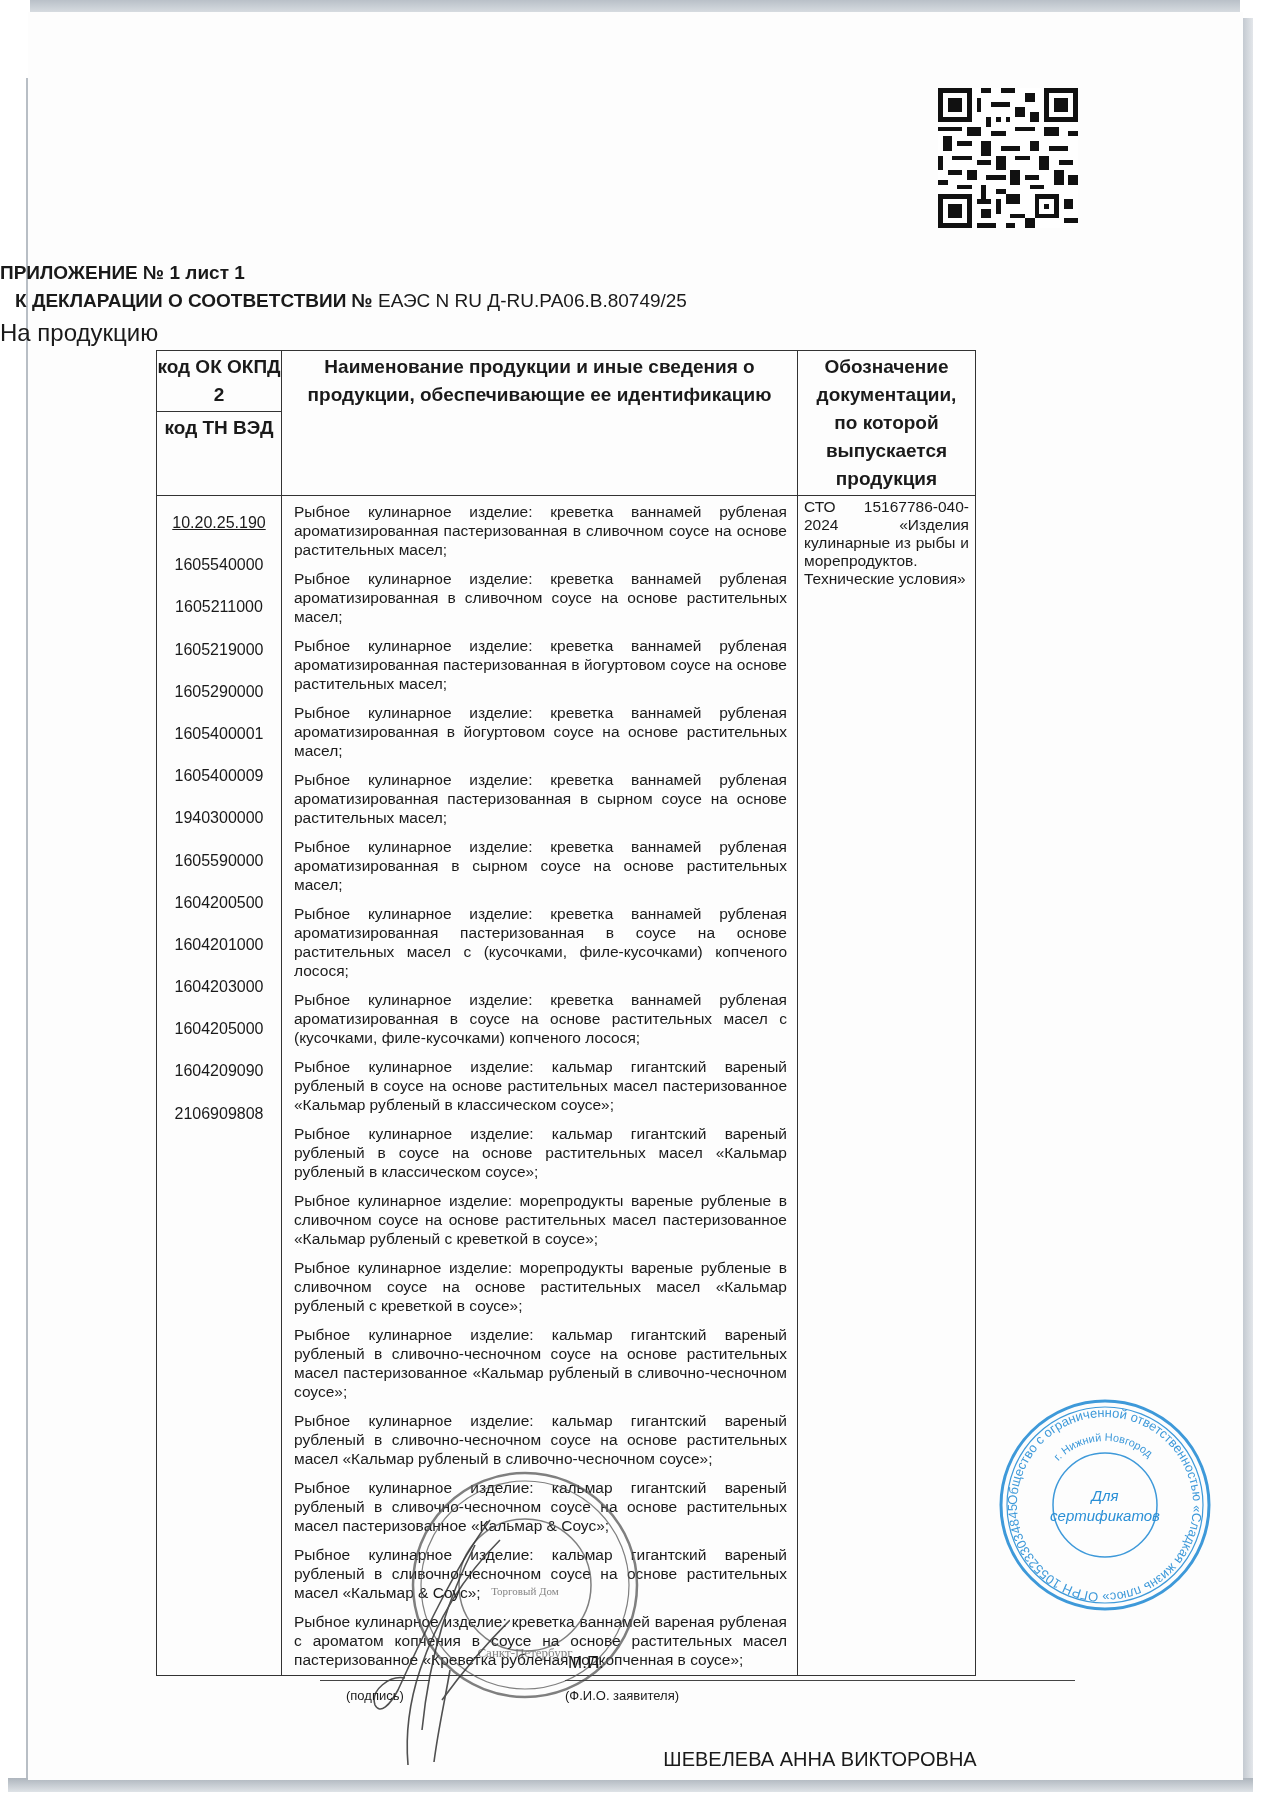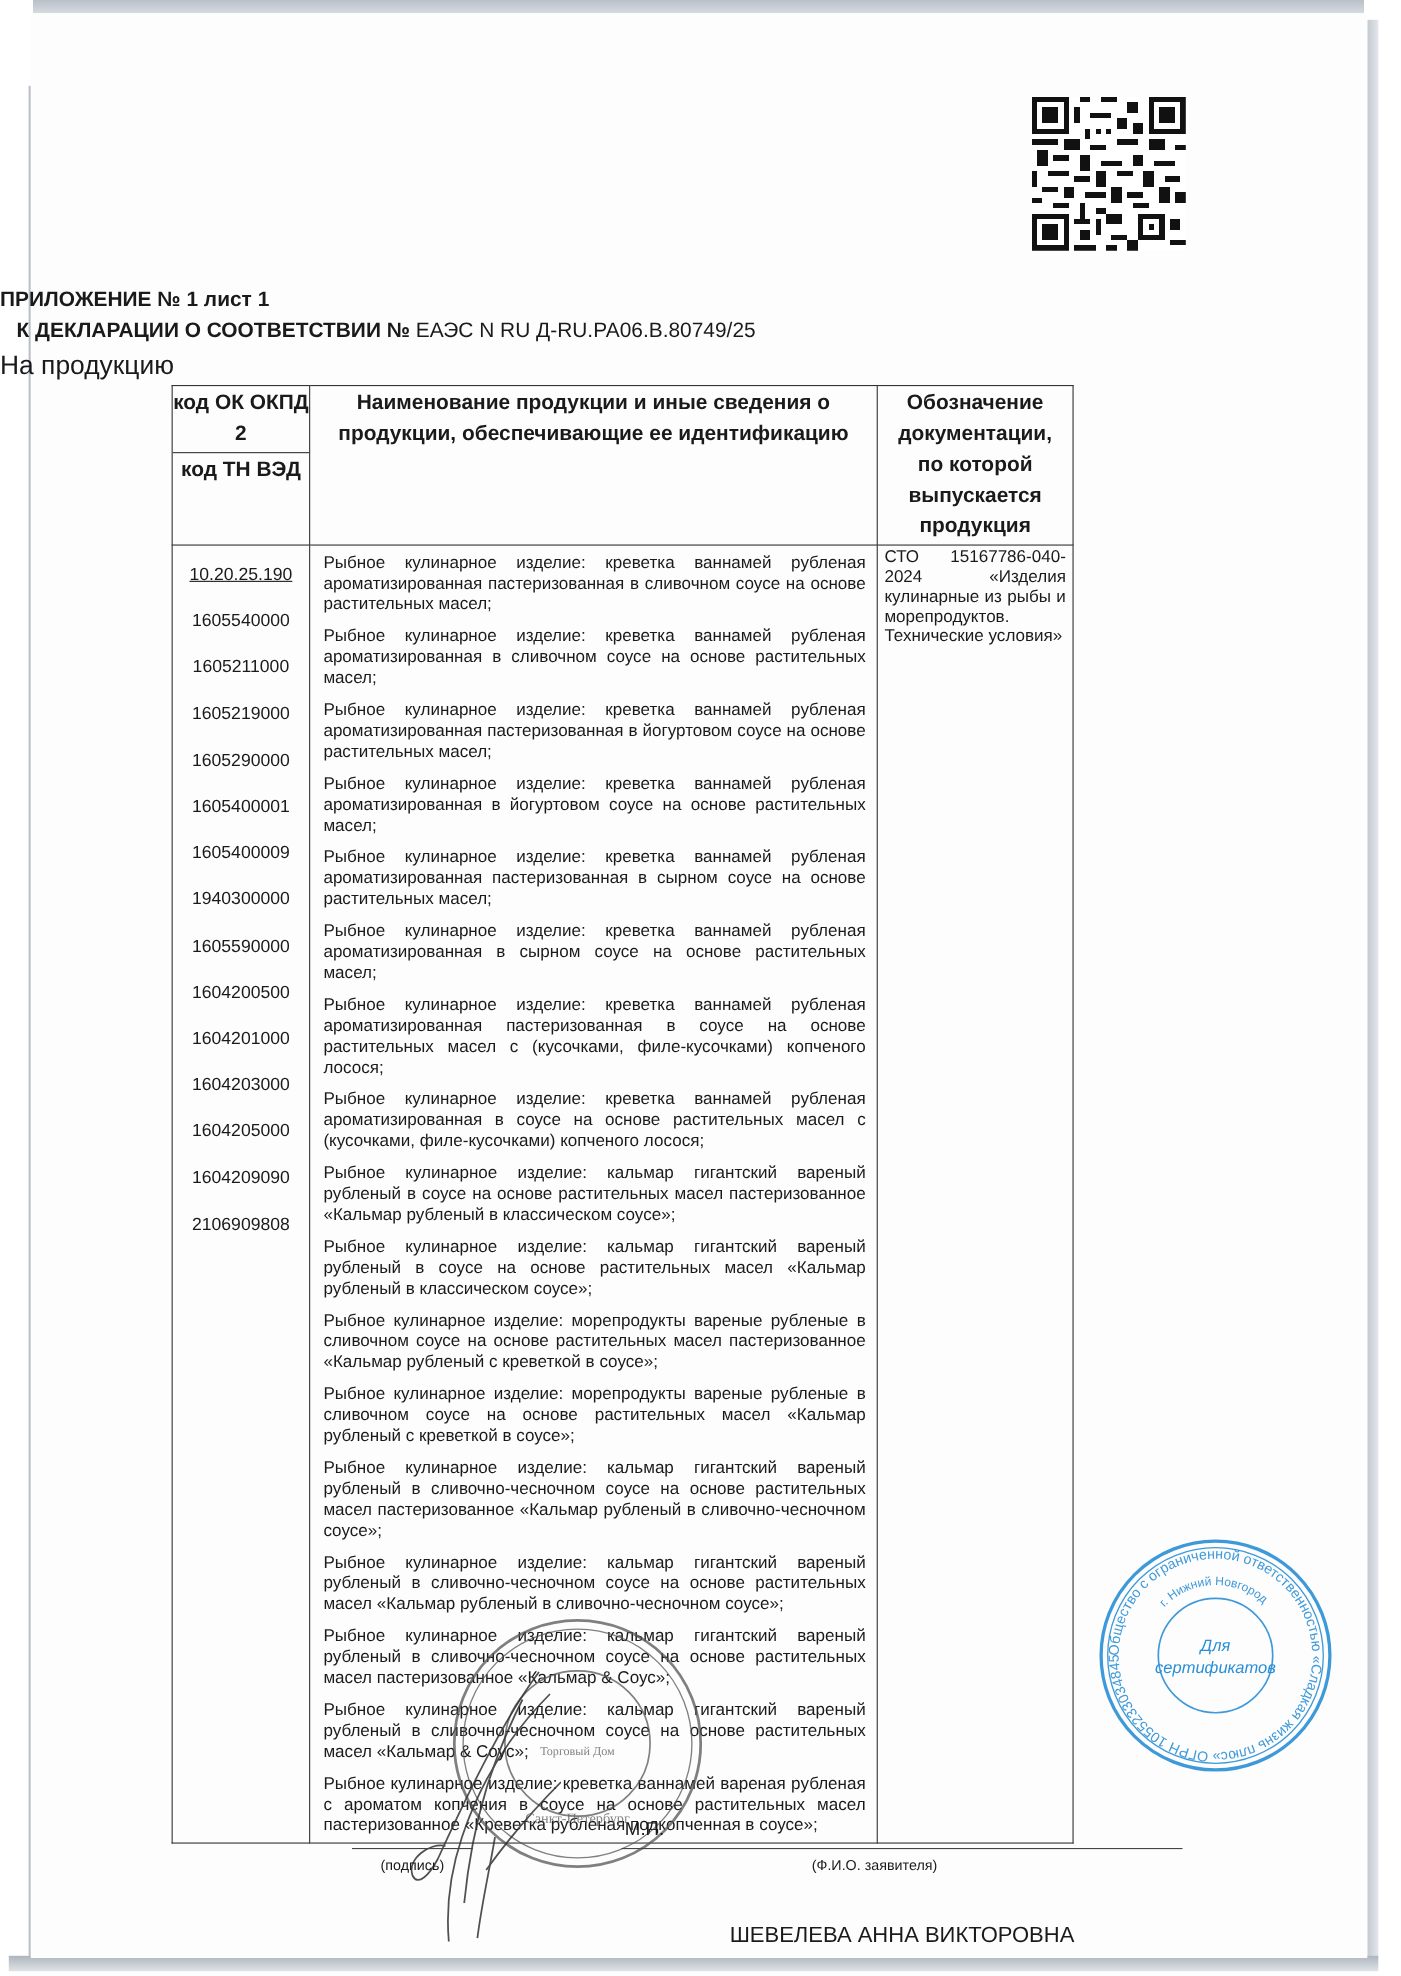--- a/index.html
+++ b/index.html
@@ -39,21 +39,21 @@
   .stamp-blue { position:absolute; left:995px; top:1395px; width:220px; height:220px; }
   .stamp-gray { position:absolute; left:405px; top:1465px; width:240px; height:240px; }
   .signature { position:absolute; left:350px; top:1500px; width:160px; height:270px; }
 
   .mp { position:absolute; left:568px; top:1653px; font-size:17px; }
   .line { position:absolute; border-top:1.5px solid #444; }
   .sig-line { left:320px; top:1680px; width:110px; }
   .name-line { left:565px; top:1680px; width:510px; }
   .applicant { position:absolute; left:565px; top:1748px; width:510px; text-align:center; font-size:20px; }
   .sig-caption { position:absolute; left:346px; top:1688px; font-size:13px; }
-  .name-caption { position:absolute; left:540px; top:1688px; width:510px; text-align:center; font-size:13px; }
+  .name-caption { position:absolute; left:565px; top:1688px; width:510px; font-size:13px; }
 </style>
 </head>
 <body>
 
 <div class="shadow-top"></div>
 <div class="shadow-left"></div>
 <div class="shadow-right"></div>
 <div class="shadow-bottom"></div>
 <div class="paper"></div>
 

